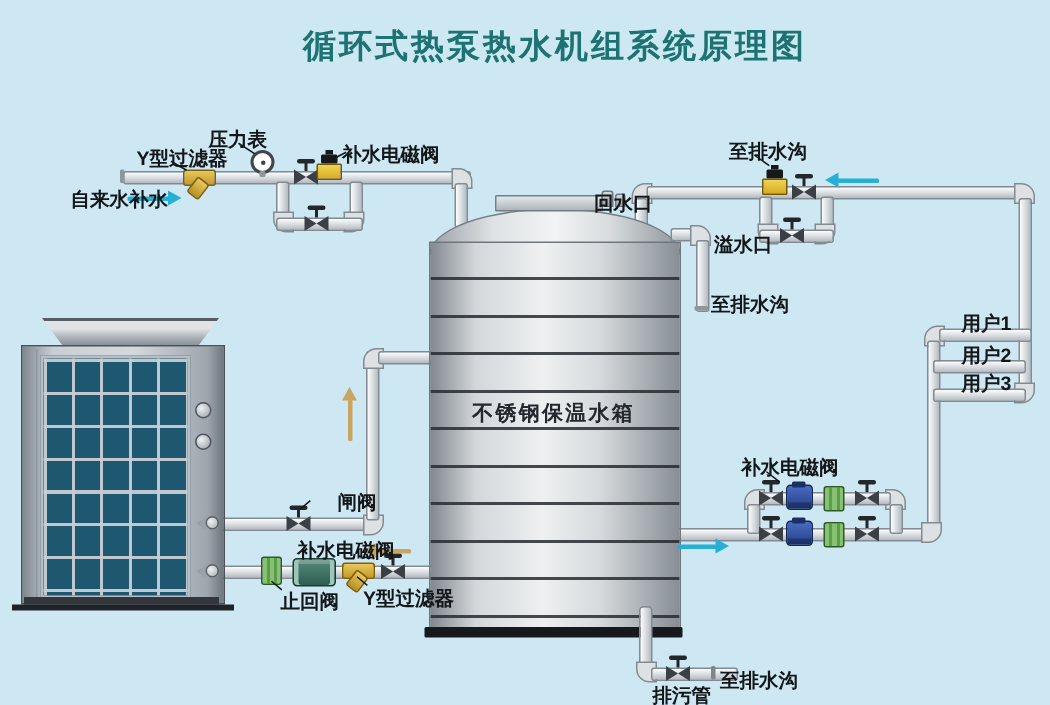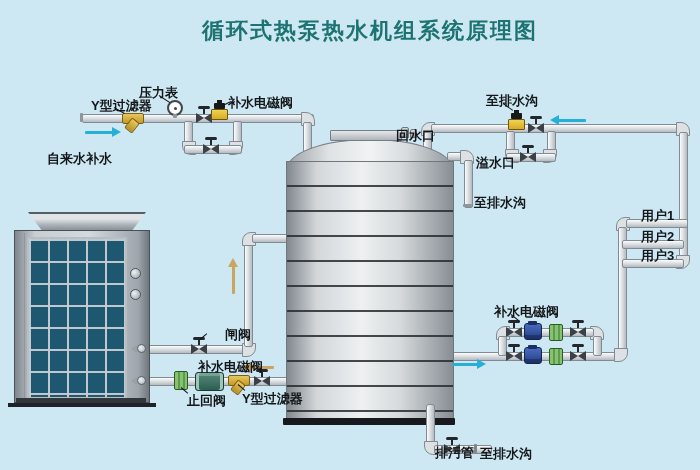--- a/index.html
+++ b/index.html
@@ -153,20 +153,21 @@
   <div class="el tl" style="left:242px;top:232px;"></div>
   <div class="ph" style="left:252px;top:234px;width:36px;"></div>
   <div class="ph" style="left:146px;top:377px;width:142px;"></div>
 
   <div class="tank-dome"></div>
   <div class="hatch" style="left:330px;top:130px;width:70px;height:9px;"></div>
   <div class="nub" style="left:401px;top:127px;width:6px;height:9px;"></div>
   <div class="nub" style="left:410px;top:129px;width:5px;height:7px;"></div>
   <div class="tank-body"></div>
   <div class="tank-base" style="left:283px;top:418px;width:172px;height:7px;"></div>
+  <div class="tklb">不锈钢保温水箱</div>
 
   <div class="ph" style="left:447px;top:152px;width:18px;"></div>
   <div class="el tr" style="left:460px;top:150px;"></div>
   <div class="pv" style="left:464px;top:160px;height:46px;"></div>
   <div class="cap" style="left:463px;top:204px;width:9px;height:3px;"></div>
 
   <div class="pv" style="left:426px;top:404px;height:44px;border-radius:3px 3px 0 0;"></div>
   <div class="el bl" style="left:424px;top:441px;"></div>
   <div class="ph" style="left:434px;top:445px;width:56px;"></div>
   <div class="joint" style="left:474px;top:444px;width:3px;height:9px;"></div>
@@ -295,21 +296,21 @@
     </div>
   <div class="arrow h" style="left:250px;top:363px;width:24px;color:#c9a55f;">
       <i class="ln"></i>
       <i class="hdl"></i>
     </div>
 
   <div class="lb" style="left:139px;top:86px;">压力表</div>
   <div class="ld" style="left:159px;top:95px;width:13px;transform:rotate(33deg);"></div>
   <div class="lb" style="left:91px;top:99px;">Y型过滤器</div>
   <div class="ld" style="left:114px;top:107px;width:12px;transform:rotate(30deg);"></div>
-  <div class="lb" style="left:47px;top:126px;margin-top:26px;">自来水补水</div>
+  <div class="lb" style="left:47px;top:126px;">自来水补水</div>
   <div class="lb" style="left:228px;top:96px;">补水电磁阀</div>
   <div class="ld" style="left:221px;top:106px;width:11px;transform:rotate(-27deg);"></div>
 
   <div class="lb" style="left:486px;top:94px;">至排水沟</div>
   <div class="ld" style="left:503px;top:103px;width:12px;transform:rotate(35deg);"></div>
   <div class="lb" style="left:396px;top:129px;">回水口</div>
   <div class="lb" style="left:476px;top:156px;">溢水口</div>
   <div class="lb" style="left:474px;top:196px;">至排水沟</div>
 
   <div class="lb" style="left:641px;top:209px;">用户1</div>
@@ -320,16 +321,16 @@
   <div class="ld" style="left:511px;top:314px;width:11px;transform:rotate(38deg);"></div>
 
   <div class="lb" style="left:205px;top:328px;margin-left:20px;">闸阀</div>
   <div class="ld" style="left:200px;top:339px;width:9px;transform:rotate(-40deg);"></div>
   <div class="lb" style="left:198px;top:360px;">补水电磁阀</div>
   <div class="lb" style="left:187px;top:394px;">止回阀</div>
   <div class="ld" style="left:181px;top:387px;width:9px;transform:rotate(40deg);"></div>
   <div class="lb" style="left:242px;top:392px;">Y型过滤器</div>
   <div class="ld" style="left:238px;top:384px;width:9px;transform:rotate(40deg);"></div>
 
-  <div class="lb" style="left:435px;top:446px;">排污管</div>
+  <div class="lb" style="left:435px;top:457px;">排污管</div>
   <div class="lb" style="left:480px;top:447px;">至排水沟</div>
 
 </div>
 
 </body></html>

